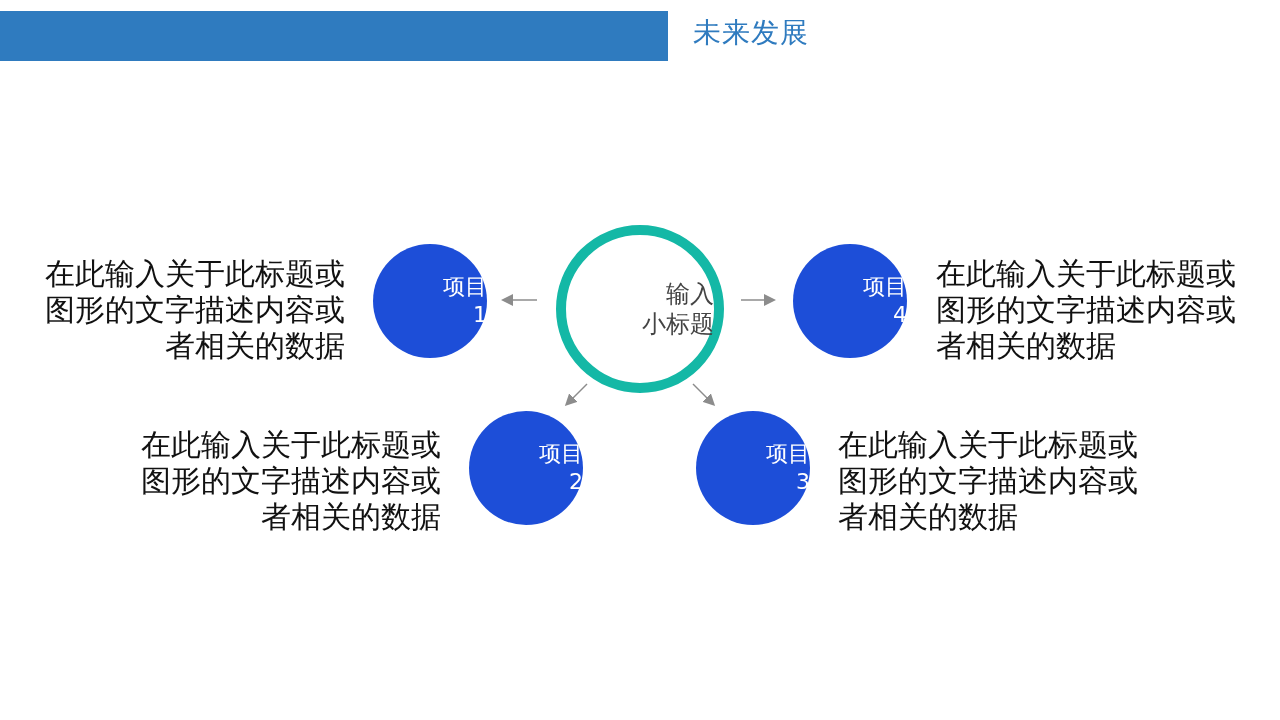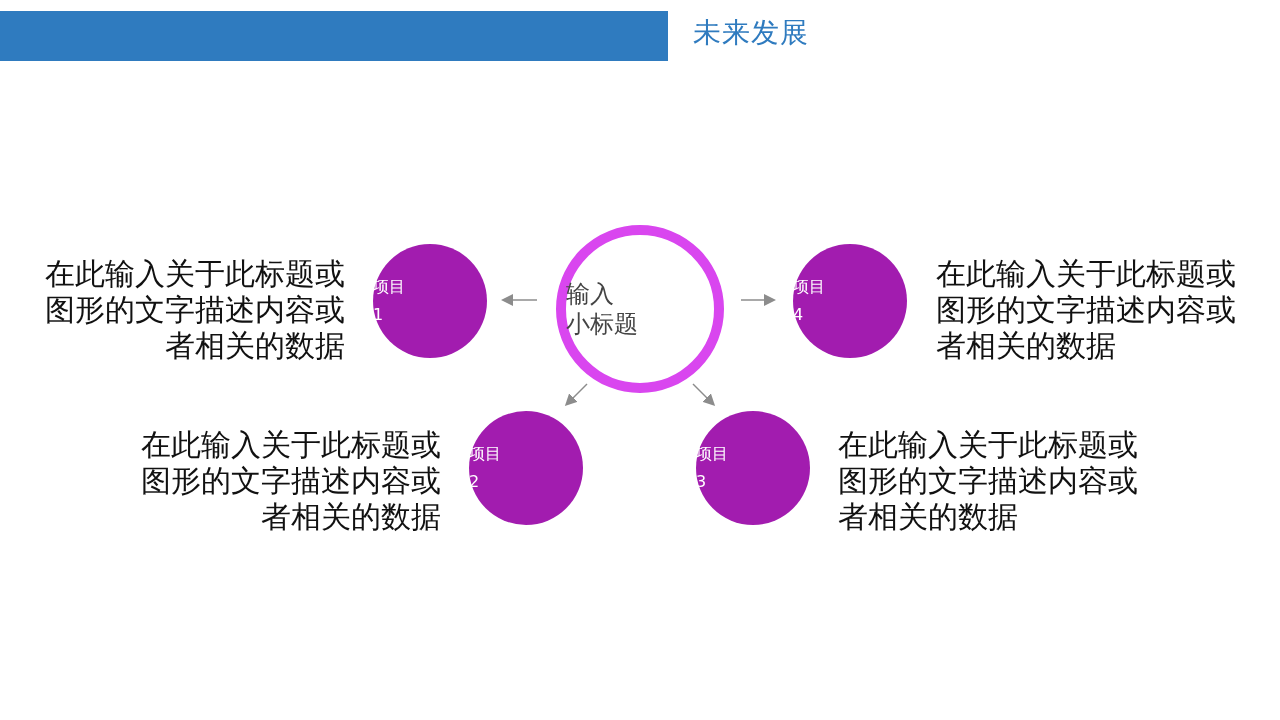--- a/index.html
+++ b/index.html
@@ -1,24 +1,24 @@
 <!DOCTYPE html>
 <html><head>
 <meta charset="utf-8">
 <style>
   html, body { margin:0; padding:0; }
   body { width:1280px; height:720px; position:relative; background:#ffffff; overflow:hidden;
          font-family:"DejaVu Sans","Liberation Sans",sans-serif; }
   .topbar { position:absolute; left:0; top:11px; width:668px; height:50px; background:#2F7BBF; }
   .title { position:absolute; left:693px; top:10px; font-size:28px; line-height:46px; color:#2F7BBF; letter-spacing:1px; }
-  .hub { position:absolute; left:556px; top:225px; width:148px; height:148px; border:10px solid #d946ef;
-         border-radius:50%; background:#fff; display:flex; flex-direction:column; align-items:flex-start; justify-content:center;
+  .hub { position:absolute; left:556px; top:225px; width:148px; height:148px; border:10px solid #14b8a6;
+         border-radius:50%; background:#fff; display:flex; flex-direction:column; align-items:flex-end; justify-content:center;
          color:#444; font-size:24px; line-height:30px; }
-  .node { position:absolute; width:114px; height:114px; border-radius:50%; background:#a21caf; color:#fff;
-          display:flex; flex-direction:column; align-items:flex-start; justify-content:center; font-size:16px; line-height:28px; }
+  .node { position:absolute; width:114px; height:114px; border-radius:50%; background:#1d4ed8; color:#fff;
+          display:flex; flex-direction:column; align-items:flex-end; justify-content:center; font-size:22px; line-height:28px; }
   .desc { position:absolute; font-size:30px; line-height:36px; color:#111; white-space:nowrap; }
   .desc.right { text-align:right; }
   .desc.left { text-align:left; }
   svg.arrows { position:absolute; left:0; top:0; }
 </style>
 </head>
 <body>
 
 <div class="topbar"></div>
 <div class="title">未来发展</div>

